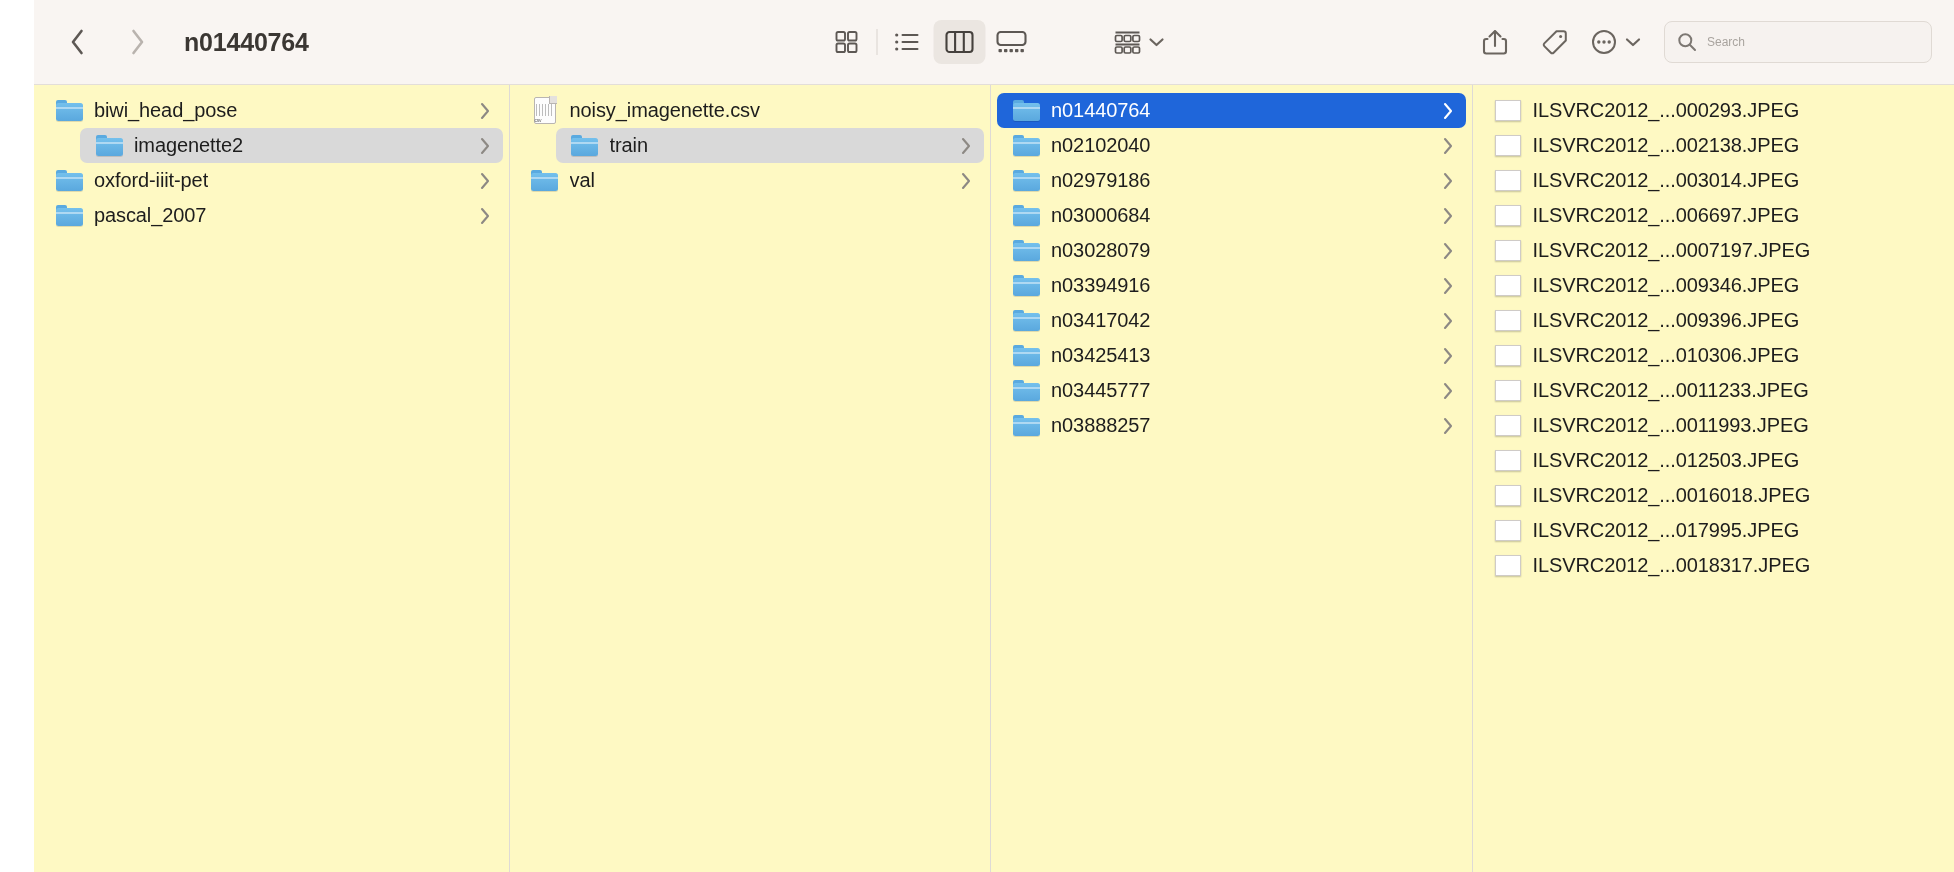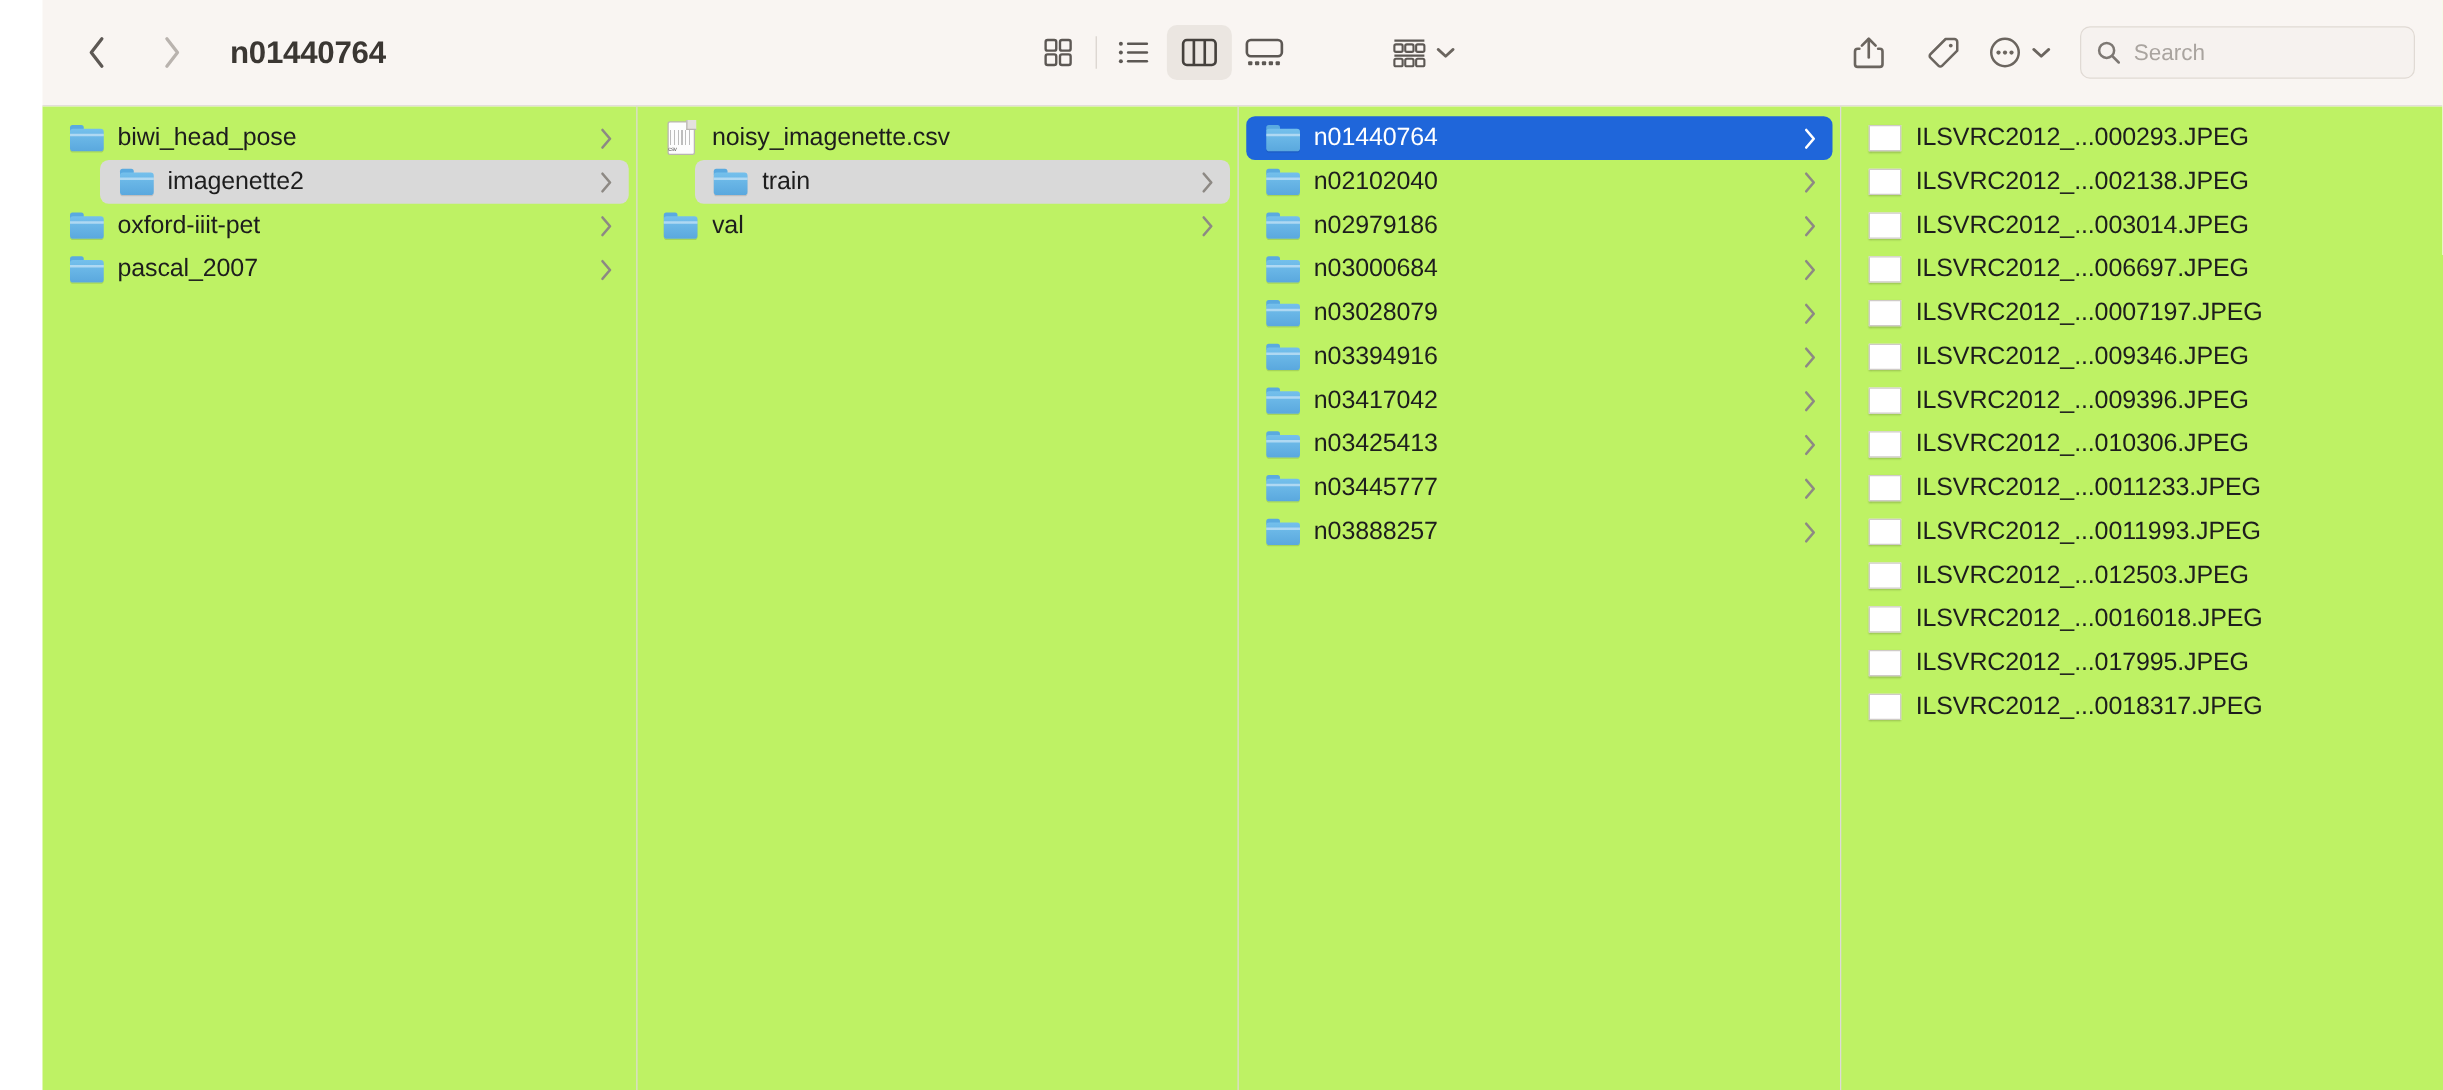--- a/index.html
+++ b/index.html
@@ -71,24 +71,24 @@
   .search-box {
     margin-left:18px;
     width:268px; height:42px;
     border:1px solid #e0dad4;
     border-radius:8px;
     background:#f6f2ef;
     display:flex; align-items:center;
     padding:0 12px;
     gap:10px;
   }
-  .search-ph { font-size:18px; color:#a9a49f; }
+  .search-ph { font-size:12px; color:#a9a49f; }
 
   
-  .columns { flex:1; display:flex; min-height:0; background:#bef264;justify-content:center; }
+  .columns { flex:1; display:flex; min-height:0; background:#fef9c3;justify-content:center; }
   .col {
     height:100%;
     border-right:1px solid #dedad6;
     padding:8px 0 0 0;
     overflow:hidden;
     position:relative;
   }
   .col-1 { width:484px; }
   .col-2 { width:490px; }
   .col-3 { width:490px; }

